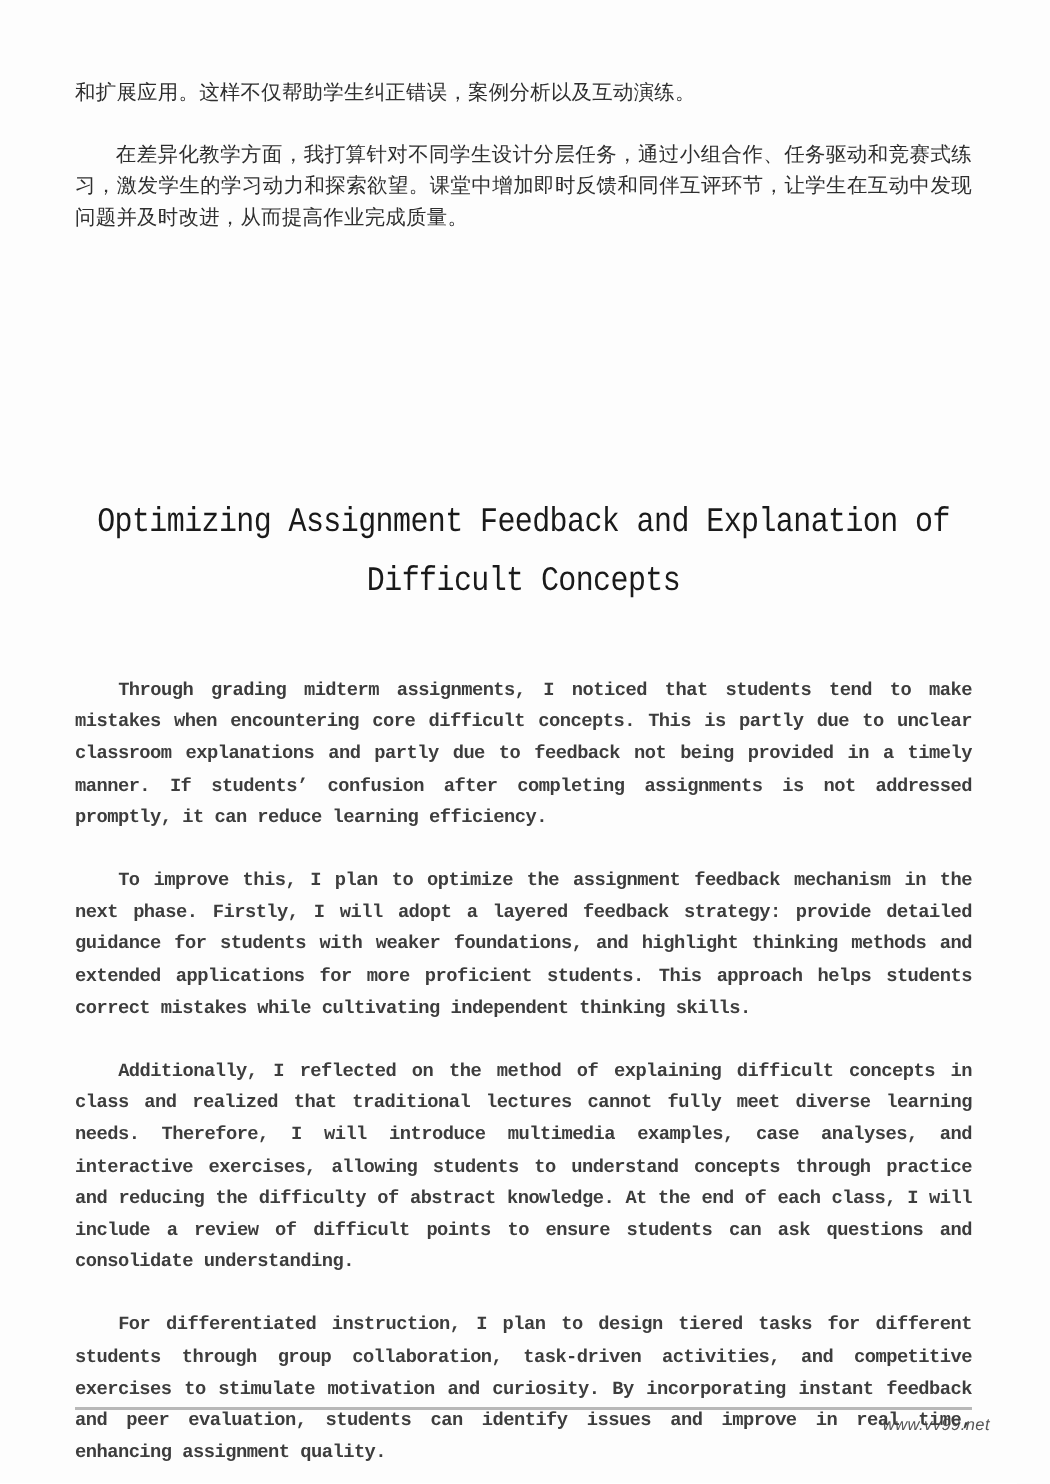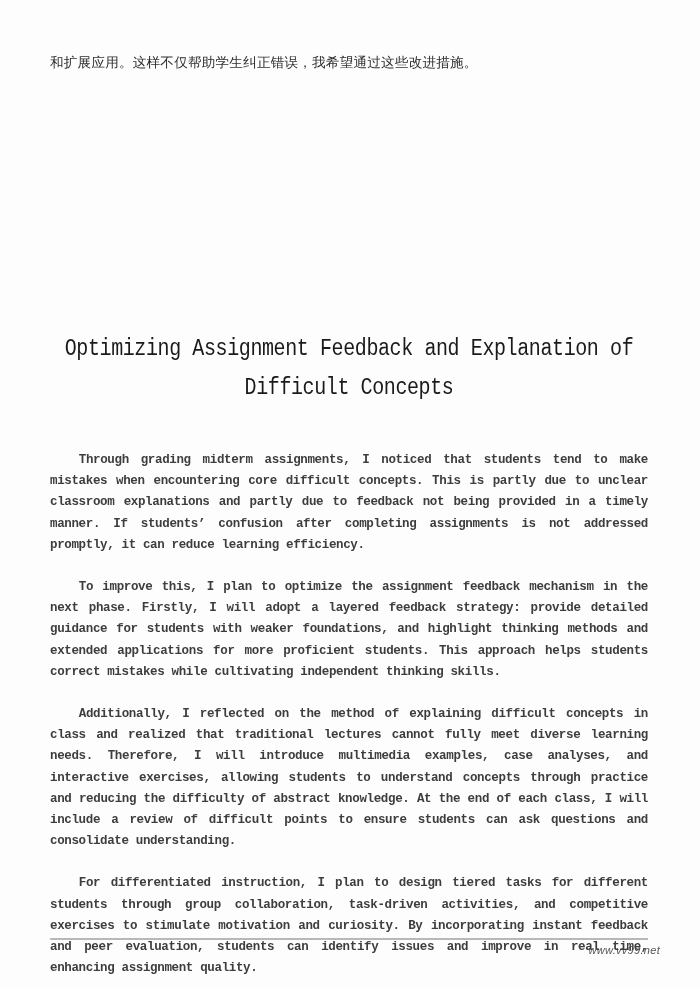--- a/index.html
+++ b/index.html
@@ -106,21 +106,22 @@
     letter-spacing: 0.3px;
   }
 </style>
 </head>
 <body>
 
 <div class="page">
 
 
   <div class="content zh-block" style="position:absolute;">
-    <p class="noindent">和扩展应用。这样不仅帮助学生纠正错误，我希望通过这些改进措施。</p>
+    <p class="noindent">和扩展应用。这样不仅帮助学生纠正错误，案例分析以及互动演练。</p>
+    <p class="indent">在差异化教学方面，我打算针对不同学生设计分层任务，通过小组合作、任务驱动和竞赛式练习，激发学生的学习动力和探索欲望。课堂中增加即时反馈和同伴互评环节，让学生在互动中发现问题并及时改进，从而提高作业完成质量。</p>
   </div>
 
   <h2 class="title">Optimizing Assignment Feedback and Explanation of Difficult Concepts</h2>
 
   <div class="content en-block" style="position:absolute;">
     <p>Through grading midterm assignments, I noticed that students tend to make mistakes when encountering core difficult concepts. This is partly due to unclear classroom explanations and partly due to feedback not being provided in a timely manner. If students’ confusion after completing assignments is not addressed promptly, it can reduce learning efficiency.</p>
     <p>To improve this, I plan to optimize the assignment feedback mechanism in the next phase. Firstly, I will adopt a layered feedback strategy: provide detailed guidance for students with weaker foundations, and highlight thinking methods and extended applications for more proficient students. This approach helps students correct mistakes while cultivating independent thinking skills.</p>
     <p>Additionally, I reflected on the method of explaining difficult concepts in class and realized that traditional lectures cannot fully meet diverse learning needs. Therefore, I will introduce multimedia examples, case analyses, and interactive exercises, allowing students to understand concepts through practice and reducing the difficulty of abstract knowledge. At the end of each class, I will include a review of difficult points to ensure students can ask questions and consolidate understanding.</p>
     <p>For differentiated instruction, I plan to design tiered tasks for different students through group collaboration, task-driven activities, and competitive exercises to stimulate motivation and curiosity. By incorporating instant feedback and peer evaluation, students can identify issues and improve in real time, enhancing assignment quality.</p>
   </div>

